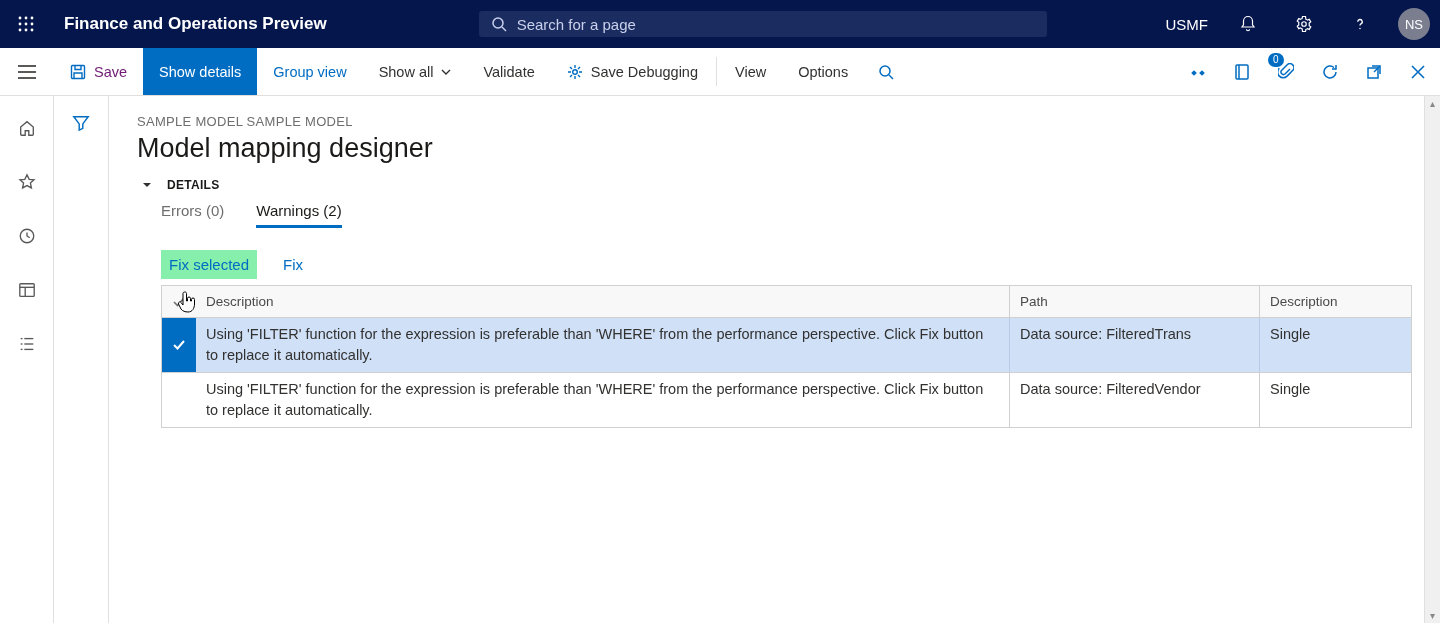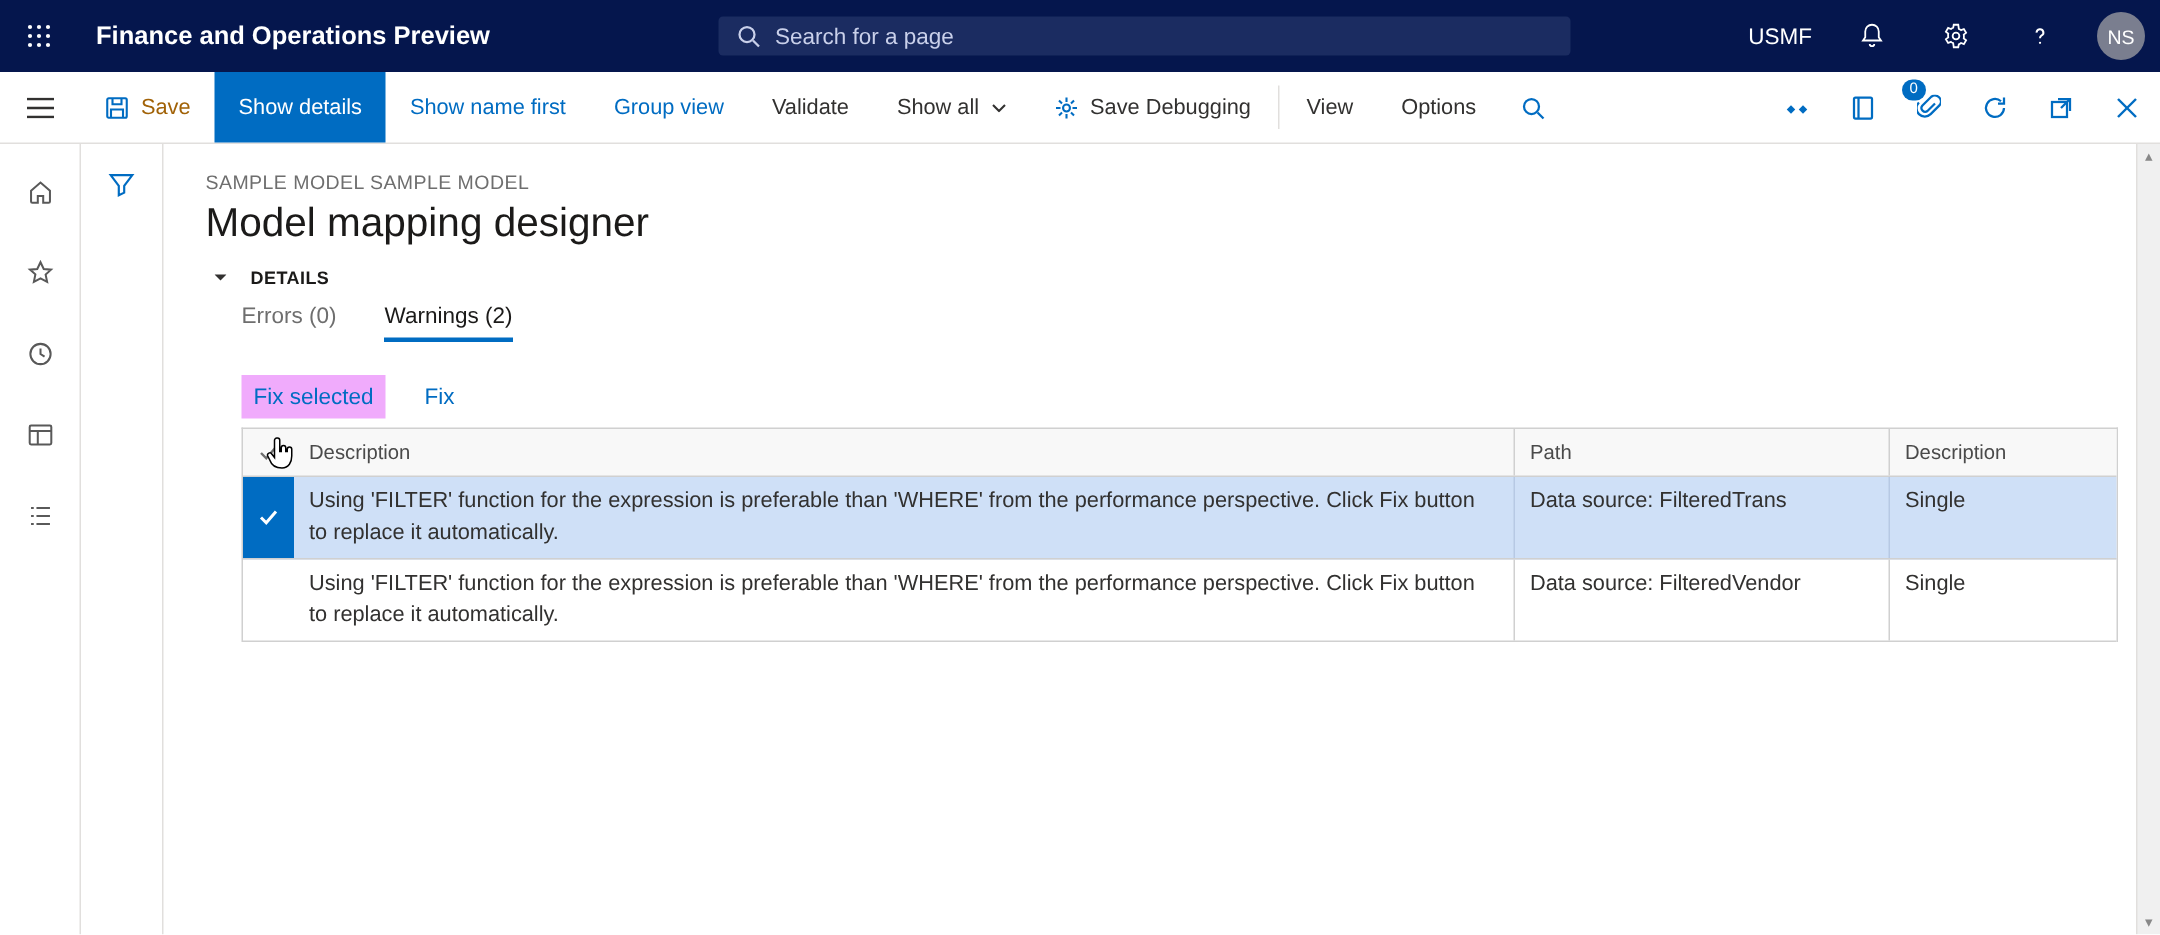--- a/index.html
+++ b/index.html
@@ -87,21 +87,21 @@
     padding: 0 16px;
     gap: 8px;
     font-size: 14.5px;
     cursor: pointer;
     white-space: nowrap;
     border-right: 0;
   }
   .cmd-item.menu-toggle { width: 54px; justify-content: center; padding: 0; }
   .cmd-item.link { color: #006cc2; }
   .cmd-item.primary { background: #006cc2; color: #fff; }
-  .cmd-item.save { color: #a16207; }
+  .cmd-item.save { color: #701a75; }
   .cmd-sep { width: 0; border-left: 1px solid #e1dfdd; margin: 9px 2px; }
   .cmd-spacer { flex: 1; }
   .cmd-icon-btn {
     width: 44px;
     display: flex; align-items: center; justify-content: center;
     cursor: pointer; color: #006cc2;
     position: relative;
   }
 
   
@@ -166,21 +166,21 @@
   .fix-row {
     display: flex; gap: 18px;
     margin: 0 0 6px 24px;
     font-size: 15px;
   }
   .fix-btn {
     color: #006cc2;
     padding: 6px 8px;
     cursor: pointer;
   }
-  .fix-btn.hover { background: #f0abfc; }
+  .fix-btn.hover { background: #86efac; }
 
   
   .grid {
     margin-left: 24px;
     border: 1px solid #d0d0d0;
     border-bottom: none;
   }
   .grid-row {
     display: flex;
     border-bottom: 1px solid #d0d0d0;
@@ -305,37 +305,34 @@
         <path d="M5 1.5v4h6v-4"></path>
         <path d="M4 14v-5h8v5"></path>
       </svg>
     <span>Save</span>
   </div>
 
   <div class="cmd-item primary">
     <span>Show details</span>
   </div>
 
-  <div class="cmd-item link">
-    <span>Show name first</span>
-  </div>
 
   <div class="cmd-item link">
     <span>Group view</span>
-  </div>
-
-  <div class="cmd-item">
-    <span>Validate</span>
   </div>
 
   <div class="cmd-item">
     <span>Show all</span>
     <svg width="10" height="6" viewBox="0 0 10 6" fill="none" stroke="#323130" stroke-width="1.4">
         <path d="M1 1l4 4 4-4"></path>
       </svg>
+  </div>
+
+  <div class="cmd-item">
+    <span>Validate</span>
   </div>
 
   <div class="cmd-item">
     <svg width="16" height="16" viewBox="0 0 16 16" fill="none" stroke="#006cc2" stroke-width="1.4">
         <circle cx="8" cy="8" r="2.3"></circle>
         <path d="M8 1v3M8 12v3M1 8h3M12 8h3M3 3l2 2M11 11l2 2M3 13l2-2M11 5l2-2"></path>
       </svg>
     <span>Save Debugging</span>
   </div>
 

